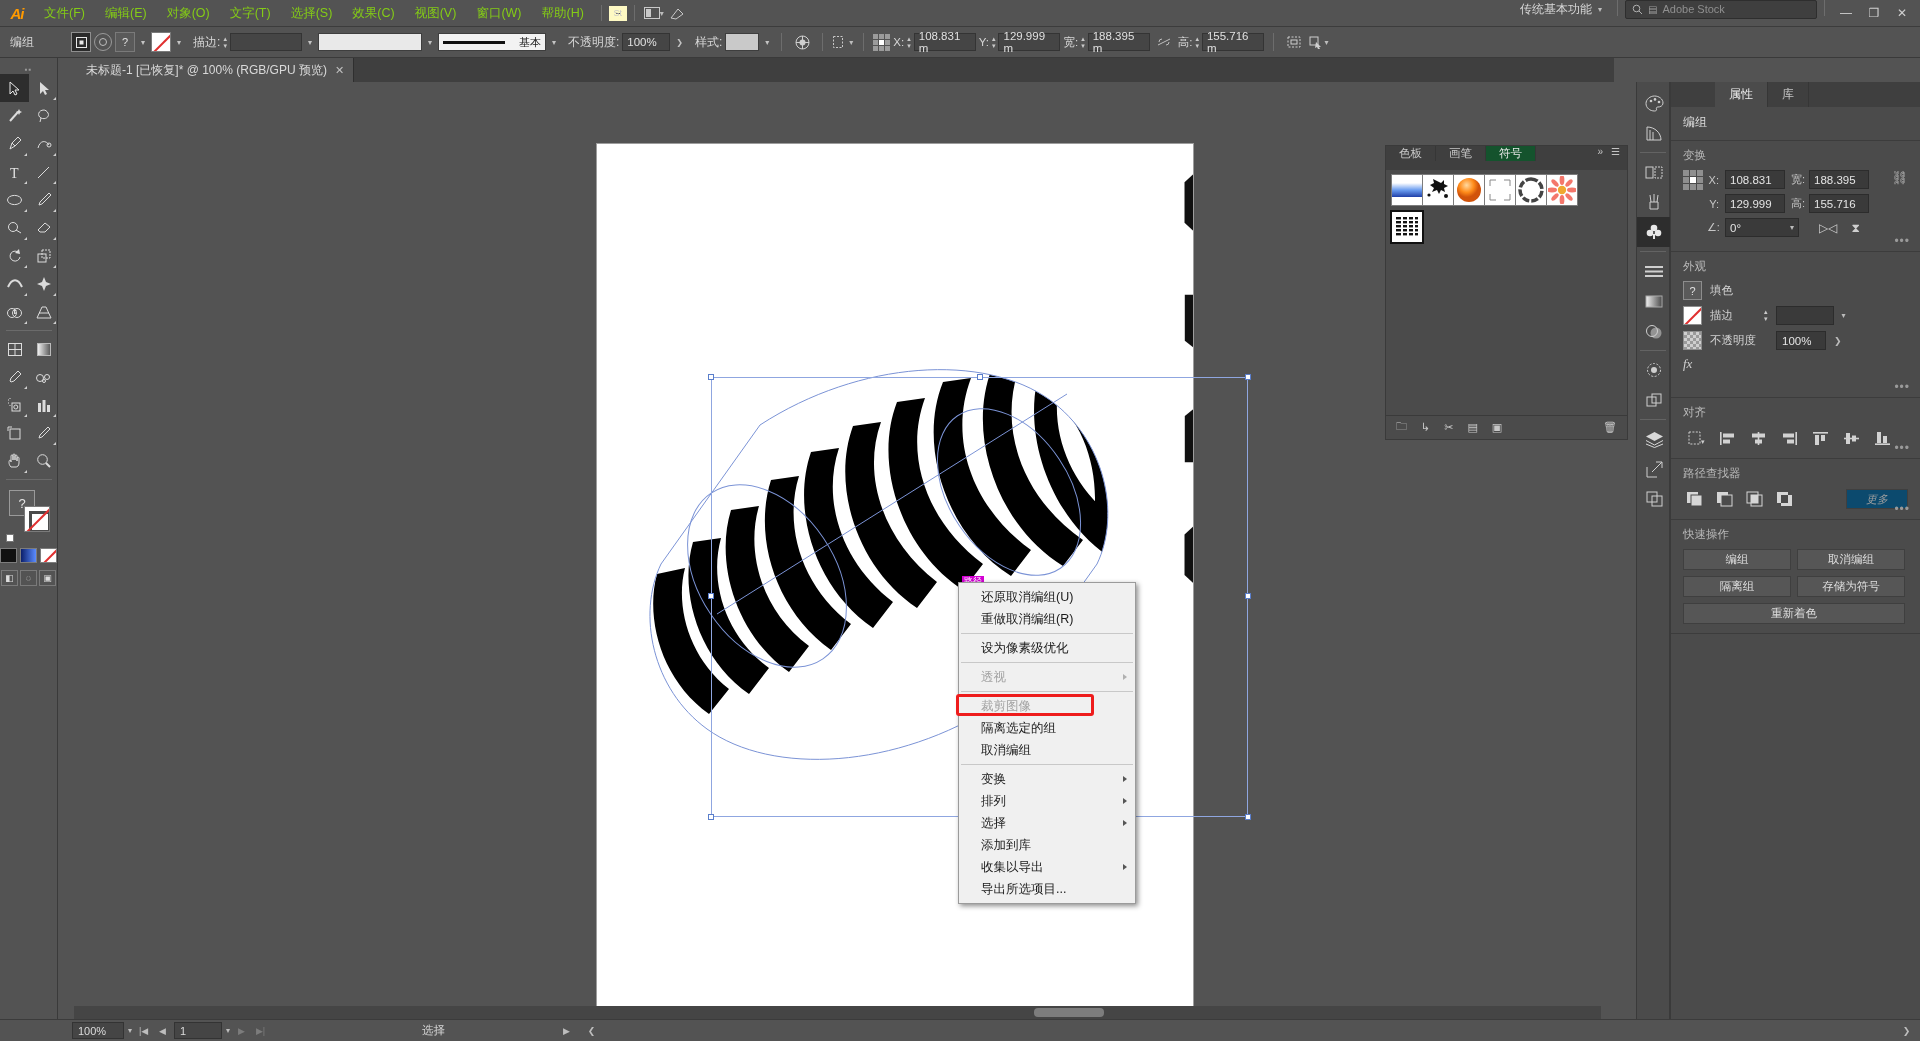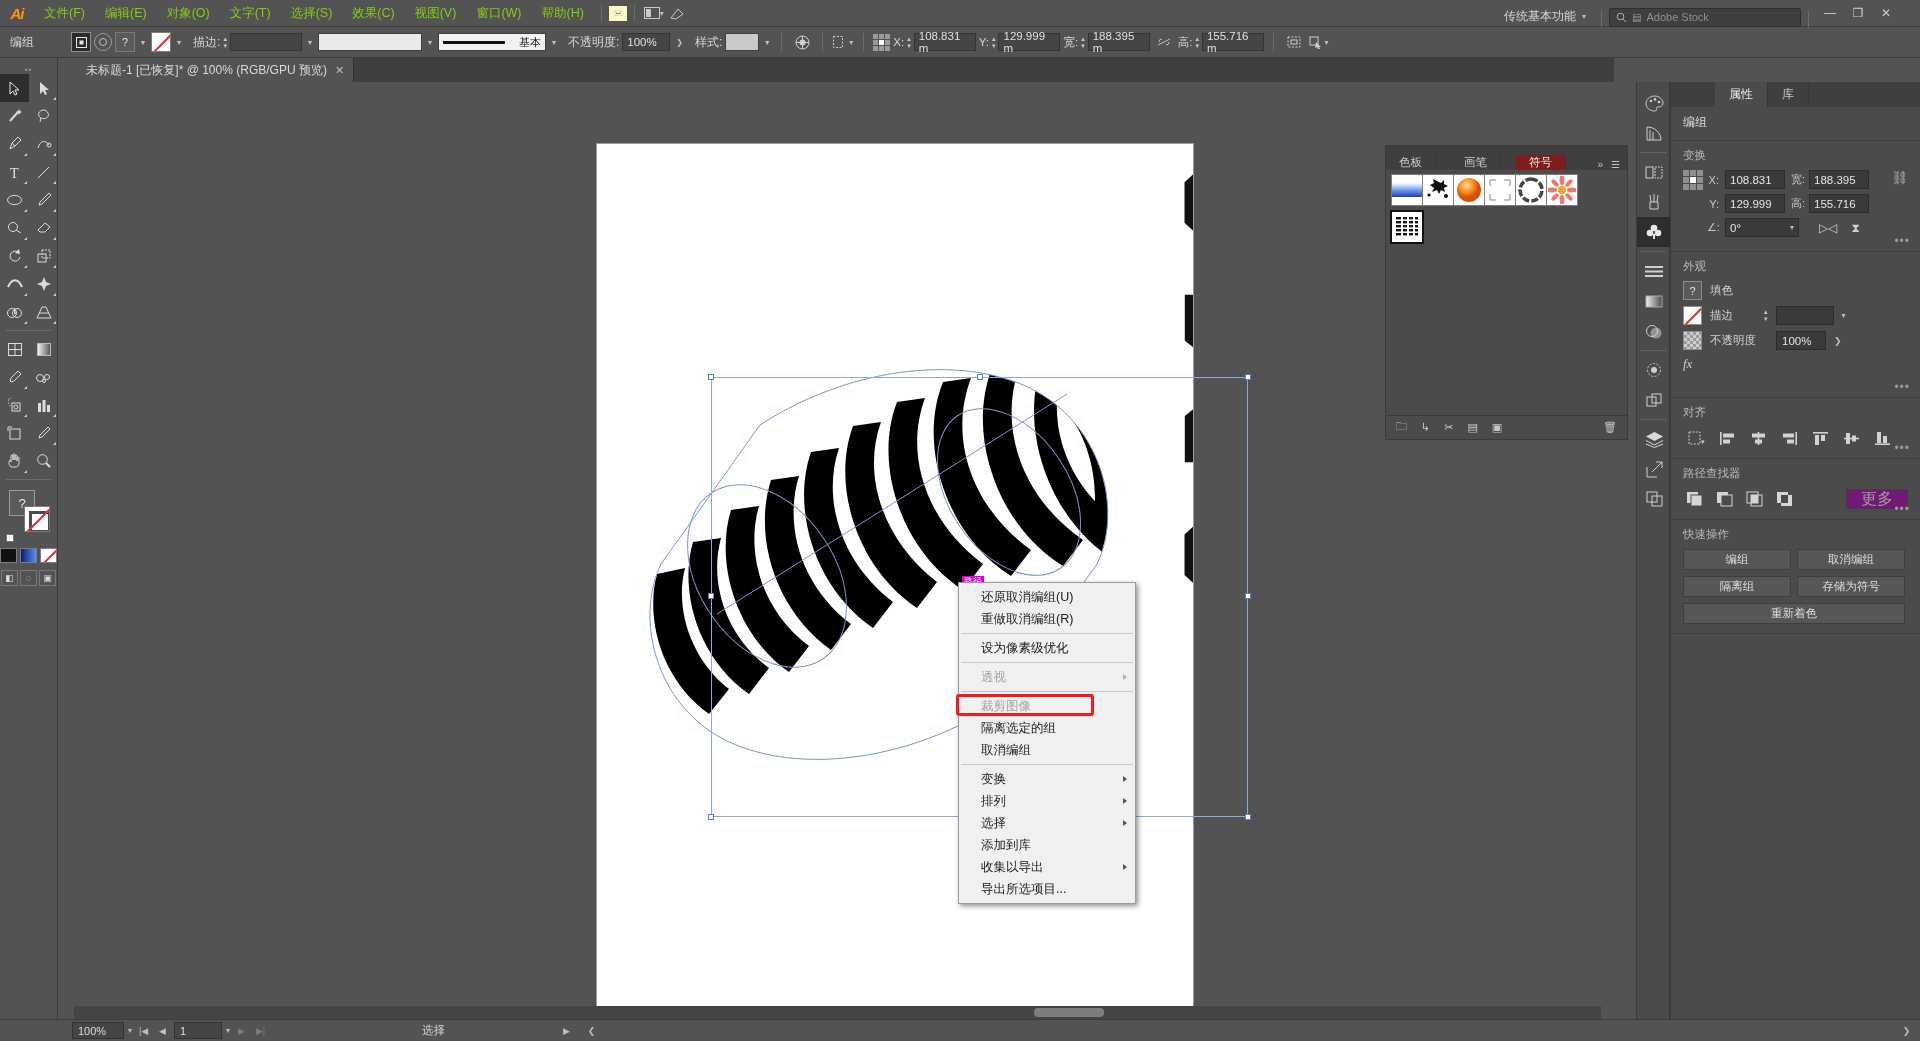--- a/index.html
+++ b/index.html
@@ -26,21 +26,21 @@
   .menu-item{
     padding:0 10px; height:27px; line-height:27px; font-size:12.5px; color:#84cc16;
     white-space:nowrap; cursor:default;
   }
   .menu-sep-v{ width:1px; height:16px; background:#6d6d6d; margin:0 7px; }
   .mb-icon{
     width:24px; height:20px; display:flex; align-items:center; justify-content:center;
     color:#c9c9c9; font-size:13px;
   }
   .mb-icon.boxed{ border:7px solid #fef9c3; width:18px; height:15px; font-size:9px; }
-  .mb-right{ margin-left:auto; display:flex; align-items:flex-end; height:27px; padding-right:20px; }
+  .mb-right{ margin-left:auto; display:flex; align-items:flex-start; height:27px; padding-right:4px; }
   .workspace-btn{
     display:flex; align-items:center; gap:6px; padding:0 8px; height:20px;
     font-size:12px; color:#d8d8d8;
   }
   .chev{ font-size:8px; color:#bdbdbd; }
   .stock-search{
     display:flex; align-items:center; gap:5px; width:192px; height:19px;
     background:#3f3f3f; border:1px solid #2e2e2e; border-radius:2px; padding:0 6px;
     font-size:11px; color:#8f8f8f;
   }
@@ -216,26 +216,26 @@
   }
   .st-icon{ width:15px; height:17px; display:flex; align-items:center; justify-content:center; color:#bdbdbd; font-size:9px; }
   .st-icon.dim{ color:#7c7c7c; }
   .st-text{ margin-left:150px; color:#d6d6d6; }
 
   
   .sympanel{
     position:absolute; left:1385px; top:145px; width:243px; height:295px;
     background:#4b4b4b; border:1px solid #3a3a3a;
   }
-  .sym-tabs{ display:flex; height:24px; background:#3f3f3f; align-items:flex-end;gap:15px; }
+  .sym-tabs{ display:flex; height:24px; background:#3f3f3f; align-items:flex-start; }
   .sym-tab{
     padding:0 13px; display:flex; align-items:center; font-size:11.5px; color:#c7c7c7;
     border-right:1px solid #363636;
   }
-  .sym-tab.active{ background:#7f1d1d; color:#eaeaea; }
+  .sym-tab.active{ background:#14532d; color:#eaeaea; }
   .sym-tabs .sp{ margin-left:auto; display:flex; align-items:center; gap:8px; padding-right:7px; color:#c3c3c3; font-size:10px;}
   .sym-grid{ padding:4px 5px; display:flex; flex-wrap:wrap; gap:0; }
   .symcell{
     width:32px; height:32px; background:#fff; border:1px solid #7c7c7c;
     margin-right:-1px; display:flex; align-items:center; justify-content:center;
     position:relative; overflow:hidden;
   }
   .symcell.row2{ margin-top:5px; }
   .symcell.selected{ outline:2px solid #111; outline-offset:-1px; }
   .sym-footer{
@@ -296,22 +296,22 @@
   .ap-lbl{ font-size:11.5px; color:#d2d2d2; width:46px; }
   .ap-field{
     height:19px; background:#3a3a3a; border:1px solid #2c2c2c; color:#e4e4e4;
     font-size:11.5px; display:flex; align-items:center; padding:0 5px;
   }
   .align-row{ display:flex; align-items:center; gap:5px; }
   .al-btn{ width:26px; height:22px; display:flex; align-items:center; justify-content:center; color:#d2d2d2; }
   .pf-row{ display:flex; align-items:center; gap:6px; }
   .pf-btn{ width:24px; height:22px; display:flex; align-items:center; justify-content:center; }
   .pf-more{
-    margin-left:auto; width:62px; height:20px; background:#701a75; border:1px solid #3f3f3f;
-    display:flex;align-items:center;justify-content:center; font-size:16px; color:#9e9e9e;
+    margin-left:auto; width:62px; height:20px; background:#0c4a6e; border:1px solid #3f3f3f;
+    display:flex;align-items:center;justify-content:center; font-size:11px; color:#9e9e9e;font-style:italic;
   }
   .qa-grid{ display:flex; flex-wrap:wrap; gap:6px; }
   .qa-btn{
     width:108px; height:21px; background:#565656; border:1px solid #3f3f3f;
     display:flex; align-items:center; justify-content:center; font-size:11.5px; color:#dedede;
   }
   .qa-btn.full{ width:222px; }
   .fx{ font-style:italic; font-size:13px; color:#cfcfcf; font-family:"Liberation Serif",serif; }
 </style>
 </head>

